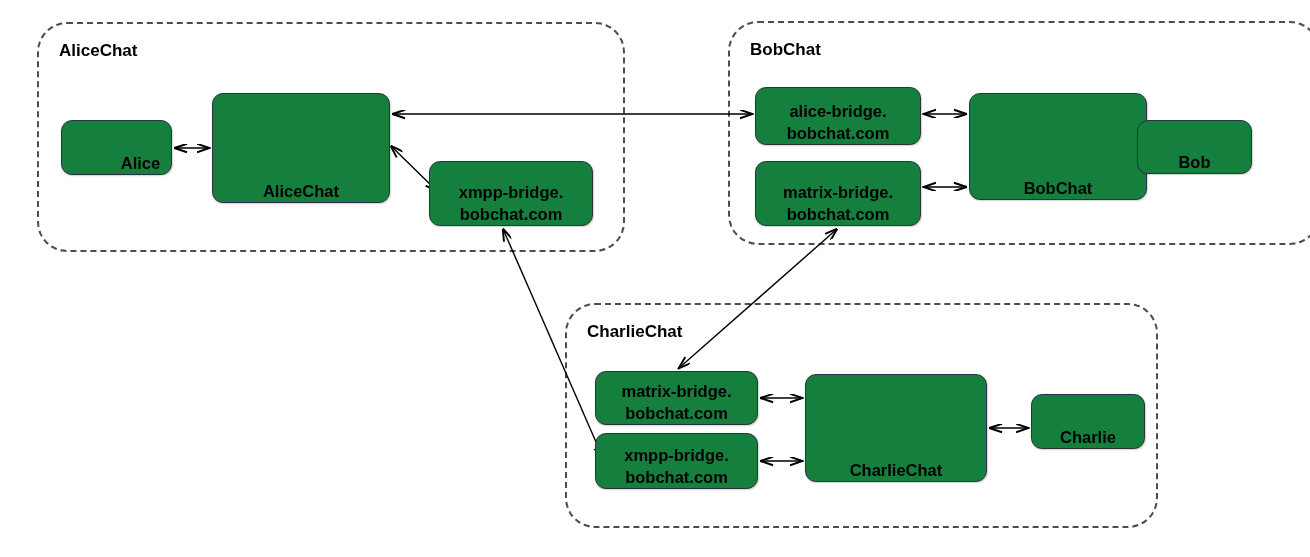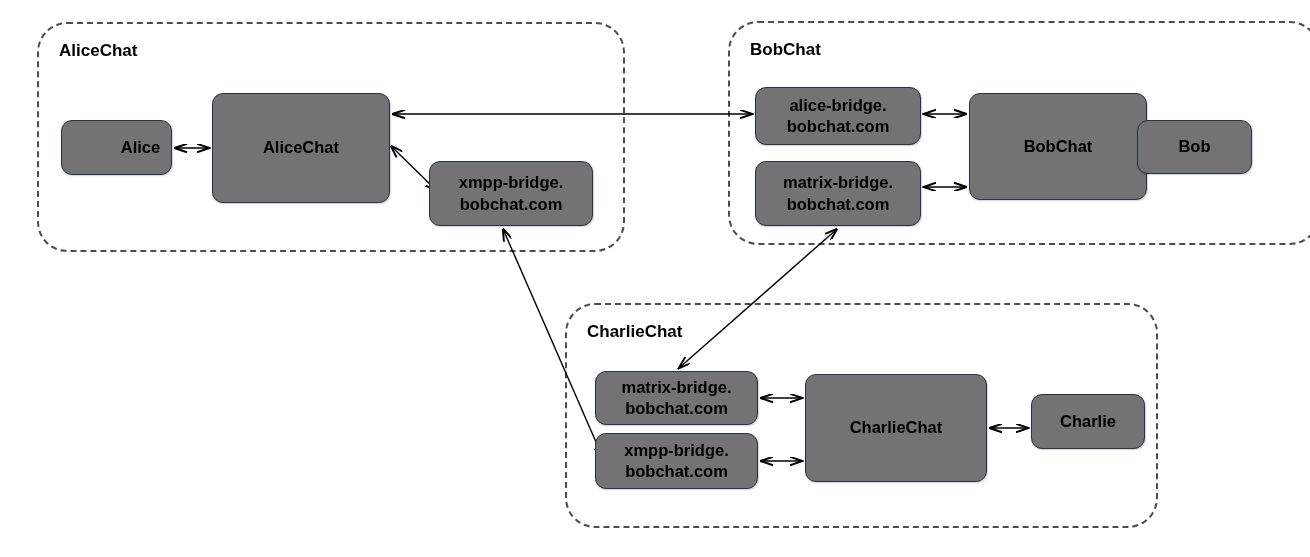--- a/index.html
+++ b/index.html
@@ -29,25 +29,25 @@
     position: absolute;
     font-size: 17px;
     font-weight: bold;
     color: #000000;
     letter-spacing: 0px;
     white-space: nowrap;
   }
   .node {
     position: absolute;
     box-sizing: border-box;
-    background: #737373;
+    background: #15803d;
     border: 1.3px solid #2a3340;
     border-radius: 11px;
     display: flex;
-    align-items: center;
+    align-items: flex-end;
     justify-content: center;
     text-align: center;
     font-size: 16.5px;
     font-weight: bold;
     color: #000000;
     line-height: 1.3;
     box-shadow: 0.5px 1px 1.5px rgba(0,0,0,0.18);
   }
   .node span { display: block; }
   svg#edges {

